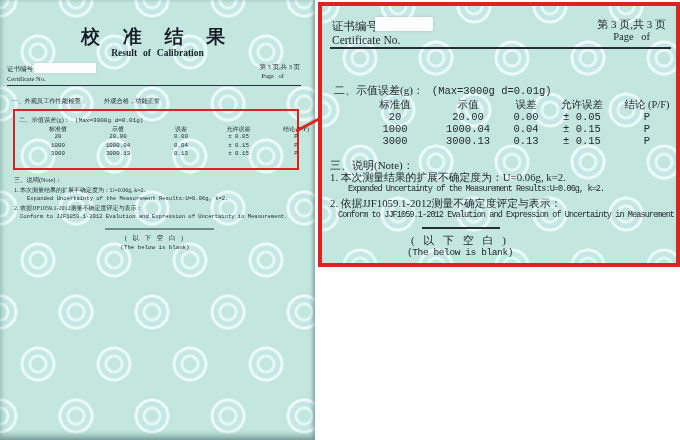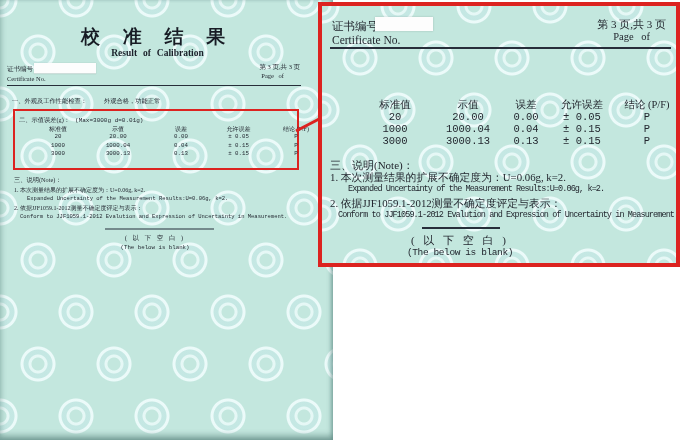--- a/index.html
+++ b/index.html
@@ -16,21 +16,21 @@
     background-size:76px 104px,76px 104px;
     background-position:0 0,38px 52px;
   }
   .abs{position:absolute;}
   .cn{font-family:"Liberation Serif","DejaVu Serif",serif;}
   .mono{font-family:"Liberation Mono","DejaVu Sans Mono",monospace;}
   .nowrap{white-space:nowrap;}
 
   
   #left-page{left:0;top:0;width:315px;height:440px;overflow:hidden;
-    box-shadow:inset -2px 0 3px rgba(50,100,95,0.25), inset 0 -4px 6px rgba(30,75,70,0.45);padding-left:18px;}
+    box-shadow:inset -2px 0 3px rgba(50,100,95,0.25), inset 0 -4px 6px rgba(30,75,70,0.45);}
   #left-doc{left:0;top:0;width:630px;height:880px;transform:scale(0.5);transform-origin:0 0;color:#252a33;}
   .l-title{top:48px;left:0;width:630px;text-align:center;font-size:38px;font-weight:bold;letter-spacing:18px;color:#171b24;}
   .l-subtitle{top:94px;left:0;width:630px;text-align:center;font-size:19px;font-weight:bold;word-spacing:7px;color:#1b202a;}
   .l-certcn{top:128px;left:14px;font-size:13px;}
   .l-redact{left:68px;top:126px;width:124px;height:21px;background:#fdfdfd;box-shadow:0 0 2px rgba(0,0,0,0.18);}
   .l-certen{top:150px;left:14px;font-size:13px;}
   .l-pagecn{top:124px;right:30px;font-size:13px;}
   .l-pageen{top:144px;right:62px;font-size:13px;word-spacing:6px;}
   .l-rule{top:170px;left:14px;right:28px;border-top:2px solid #272e3a;height:0;}
   .l-s1{top:194px;left:24px;font-size:12.5px;}
@@ -151,20 +151,23 @@
 </svg>
 
 <div id="right-panel" class="abs paper-bg">
   <div class="abs r-certcn cn nowrap">证书编号：</div>
   <div class="abs r-redact"></div>
   <div class="abs r-certen nowrap">Certificate No.</div>
   <div class="abs r-pagecn cn nowrap">第 3 页,共 3 页</div>
   <div class="abs r-pageen nowrap">Page of</div>
   <div class="abs r-rule"></div>
 
+  <div class="abs r-s2 cn nowrap">
+    <span>二、示值误差(g)：</span><span class="spec mono">(Max=3000g d=0.01g)</span>
+  </div>
 
   <div class="r-throw cn">
     <span class="rcell rc1">标准值</span>
     <span class="rcell rc2">示值</span>
     <span class="rcell rc3">误差</span>
     <span class="rcell rc4">允许误差</span>
     <span class="rcell rc5">结论 (P/F)</span>
   </div>
   <div class="r-vrow r-r0 mono">
     <span class="rcell rc1">20</span>

